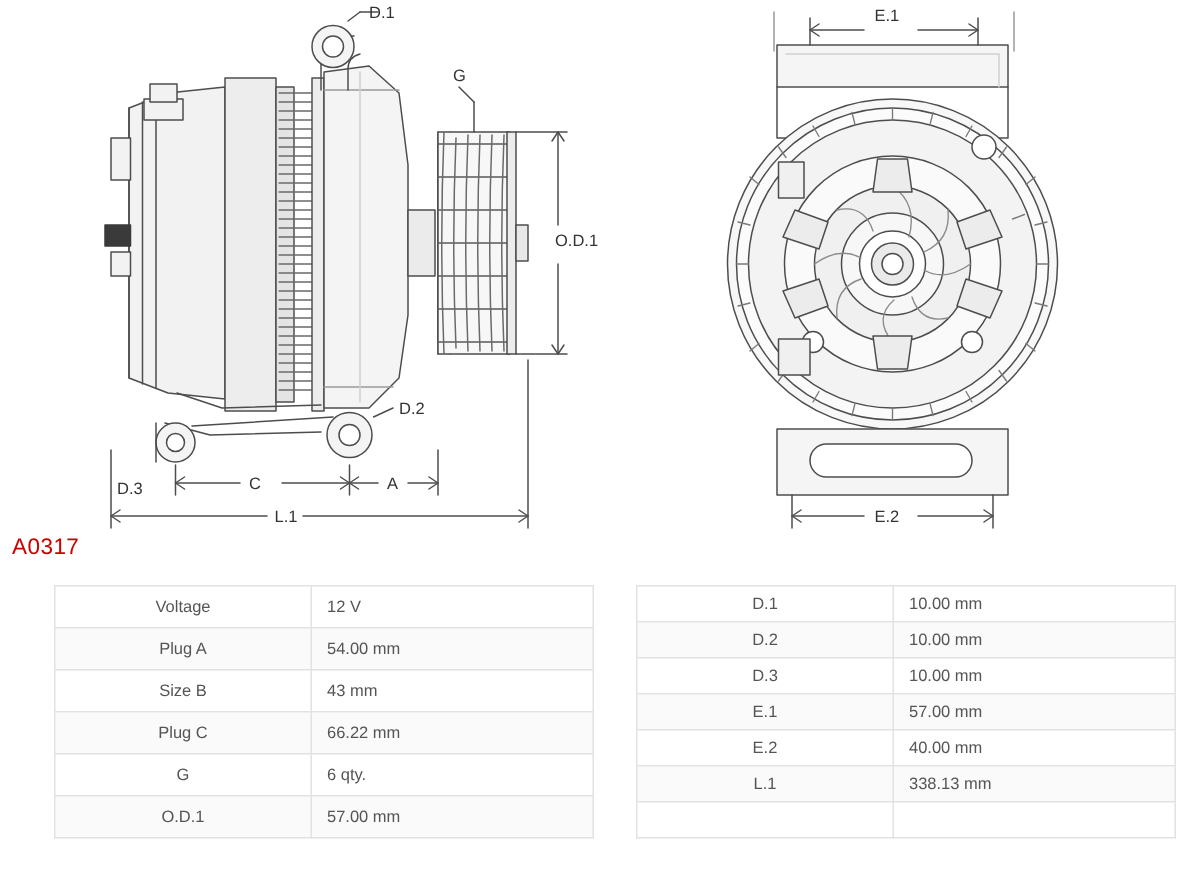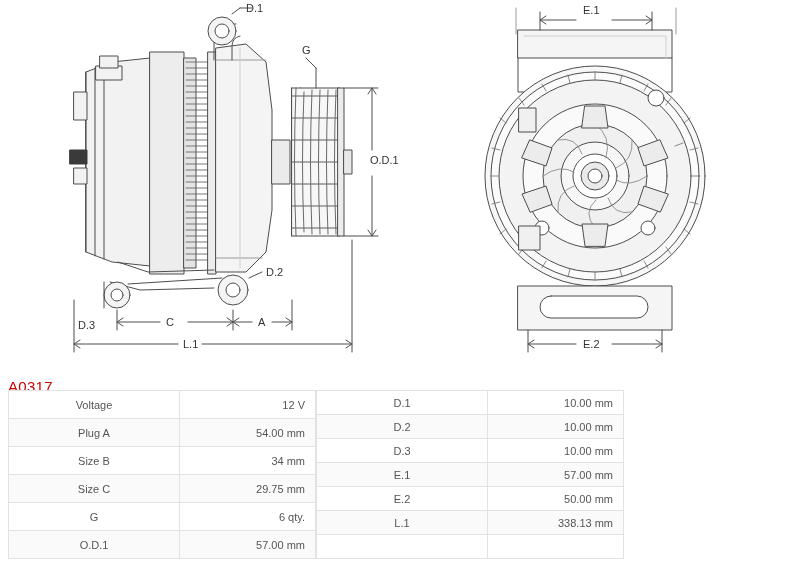--- a/index.html
+++ b/index.html
@@ -30,57 +30,58 @@
   }
   .lbl {
     font-family: "Liberation Sans", sans-serif;
     font-size: 11px;
     fill: #333333;
   }
   
   .partno {
     position: absolute;
     left: 8px;
-    top: 378px;
+    top: 356px;
     font-size: 15px;
     color: #cc0000;
     font-family: "Liberation Sans", sans-serif;
     letter-spacing: 0.3px;
   }
   
   .tables {
     position: absolute;
     left: 8px;
     top: 390px;
     width: 776px;
     display: flex;
     gap: 0px;
   }
   table.spec {
     border-collapse: collapse;
-    width: 308px;
+    width: 388px;
     table-layout: fixed;
+    margin-left: 28px;
   }
   table.spec td {
     border: 1px solid #e2e2e2;
     height: 23px;
     font-size: 11px;
     padding: 0 10px;
     color: #555555;
     background: #ffffff;
     white-space: nowrap;
     overflow: hidden;
   }
   table.spec td.k {
     text-align: center;
     width: 150px;
     color: #555555;
   }
   table.spec td.v {
-    text-align: right;
+    text-align: left;
     color: #555555;
   }
   table.spec tr:nth-child(even) td {
     background: #fafafa;
   }
   table.spec td.empty {
     border: 1px solid #e2e2e2;
     background: #ffffff;
   }
 </style>
@@ -354,25 +355,25 @@
         <tr>
           <td class="k">Voltage</td>
           <td class="v">12 V</td>
         </tr>
         <tr>
           <td class="k">Plug A</td>
           <td class="v">54.00 mm</td>
         </tr>
         <tr>
           <td class="k">Size B</td>
-          <td class="v">34 mm</td>
-        </tr>
-        <tr>
-          <td class="k">Size C</td>
-          <td class="v">29.75 mm</td>
+          <td class="v">43 mm</td>
+        </tr>
+        <tr>
+          <td class="k">Plug C</td>
+          <td class="v">66.22 mm</td>
         </tr>
         <tr>
           <td class="k">G</td>
           <td class="v">6 qty.</td>
         </tr>
         <tr>
           <td class="k">O.D.1</td>
           <td class="v">57.00 mm</td>
         </tr>
       </tbody>
@@ -391,21 +392,21 @@
         <tr>
           <td class="k">D.3</td>
           <td class="v">10.00 mm</td>
         </tr>
         <tr>
           <td class="k">E.1</td>
           <td class="v">57.00 mm</td>
         </tr>
         <tr>
           <td class="k">E.2</td>
-          <td class="v">50.00 mm</td>
+          <td class="v">40.00 mm</td>
         </tr>
         <tr>
           <td class="k">L.1</td>
           <td class="v">338.13 mm</td>
         </tr>
         <tr>
           <td class="k empty"></td>
           <td class="v empty"></td>
         </tr>
       </tbody>

